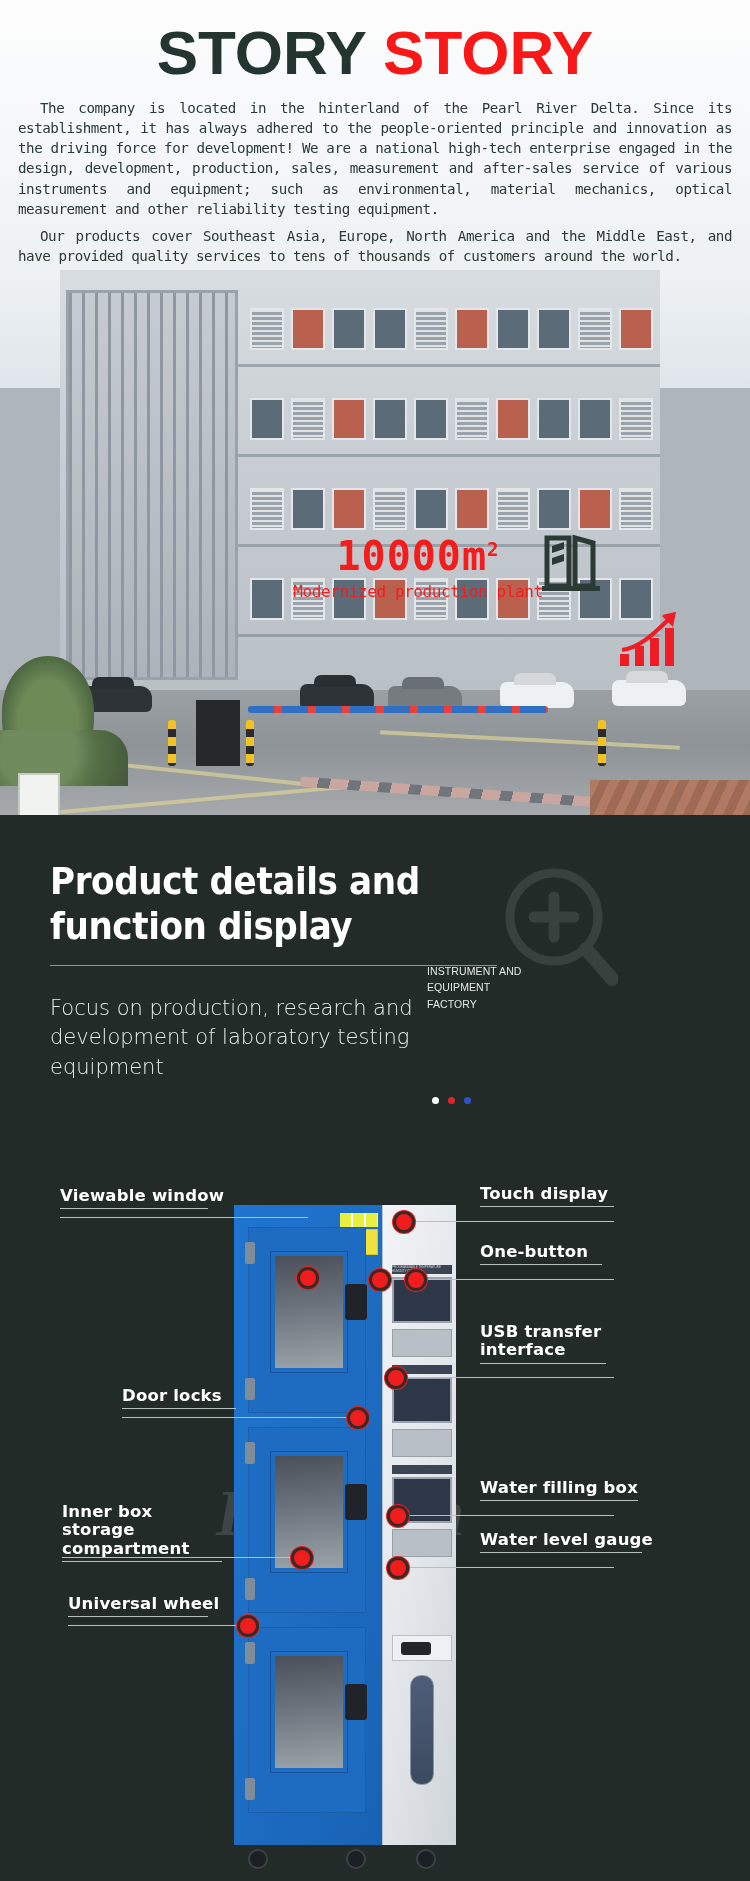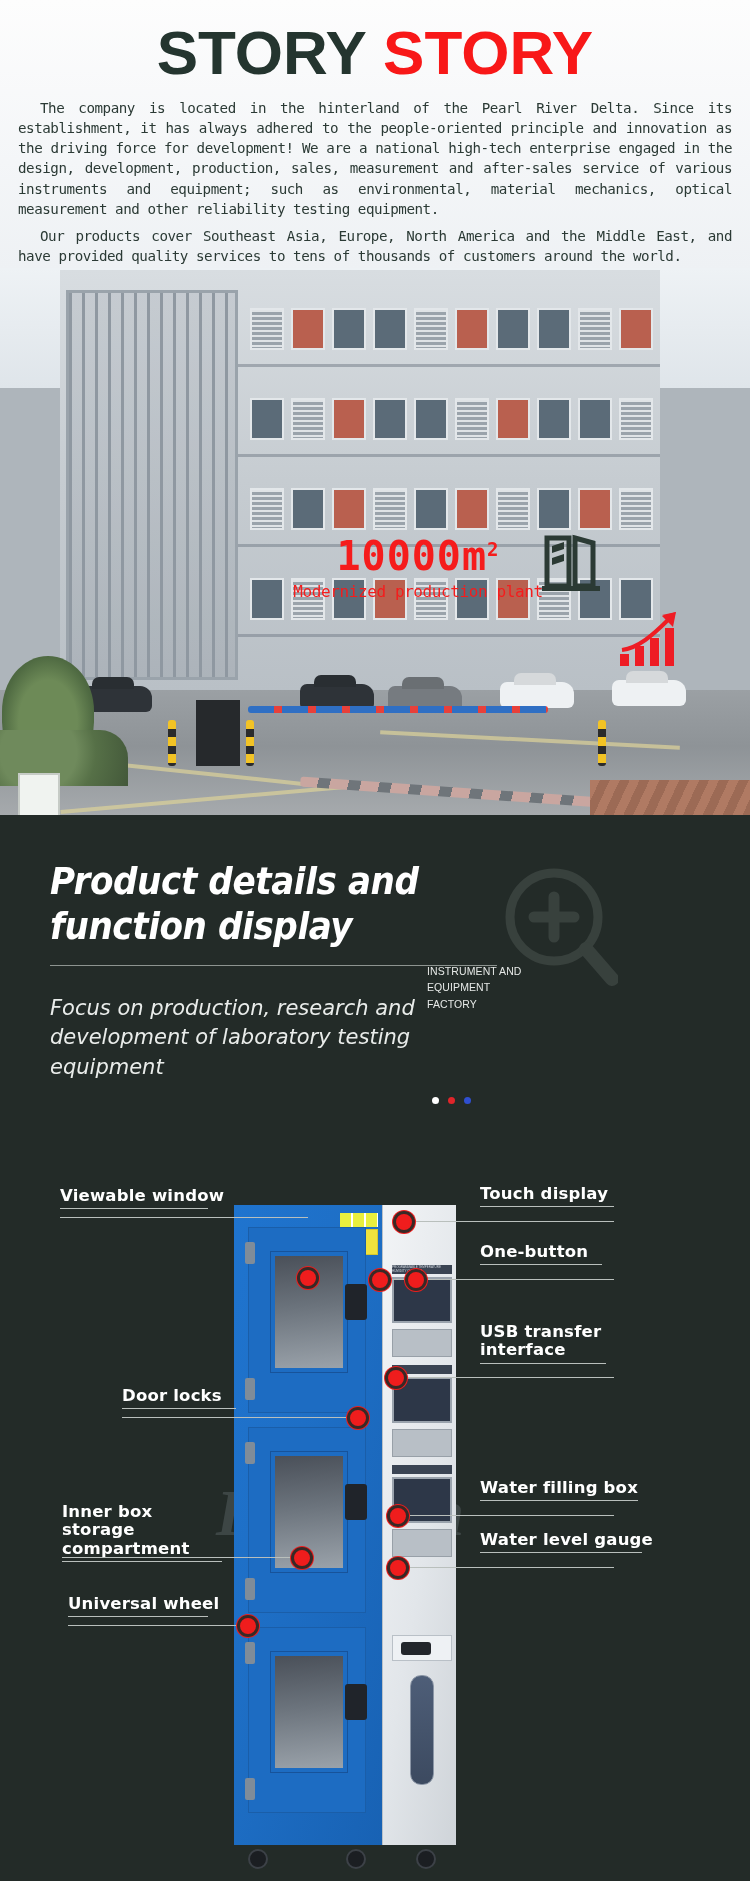--- a/index.html
+++ b/index.html
@@ -169,21 +169,21 @@
     font-size:17px; color:#2a3a35; margin-top:2px;
     font-family:"DejaVu Sans", sans-serif; letter-spacing:.4px;
   }
   .icon-growth { position:absolute; left:602px; top:84px; }
 
   
   .dark {
     position:relative; width:750px; height:1066px;
     background:#232b28; overflow:hidden;
   }
-  .dark-head { padding: 44px 0 0 50px; position:relative; z-index:3;font-style:italic; }
+  .dark-head { padding: 44px 0 0 50px; position:relative; z-index:3; }
   .dark-head h2 {
     color:#ffffff; font-size:38px; line-height:1.18; font-weight:bold;
     letter-spacing:-.4px; max-width:400px;
     font-family:"DejaVu Sans Condensed","Liberation Sans", sans-serif;
   }
   .rule {
     margin-top: 16px; width: 447px; height:1px; background:#8d9490;
   }
   .dark-sub {
     margin-top: 28px; width: 400px;

